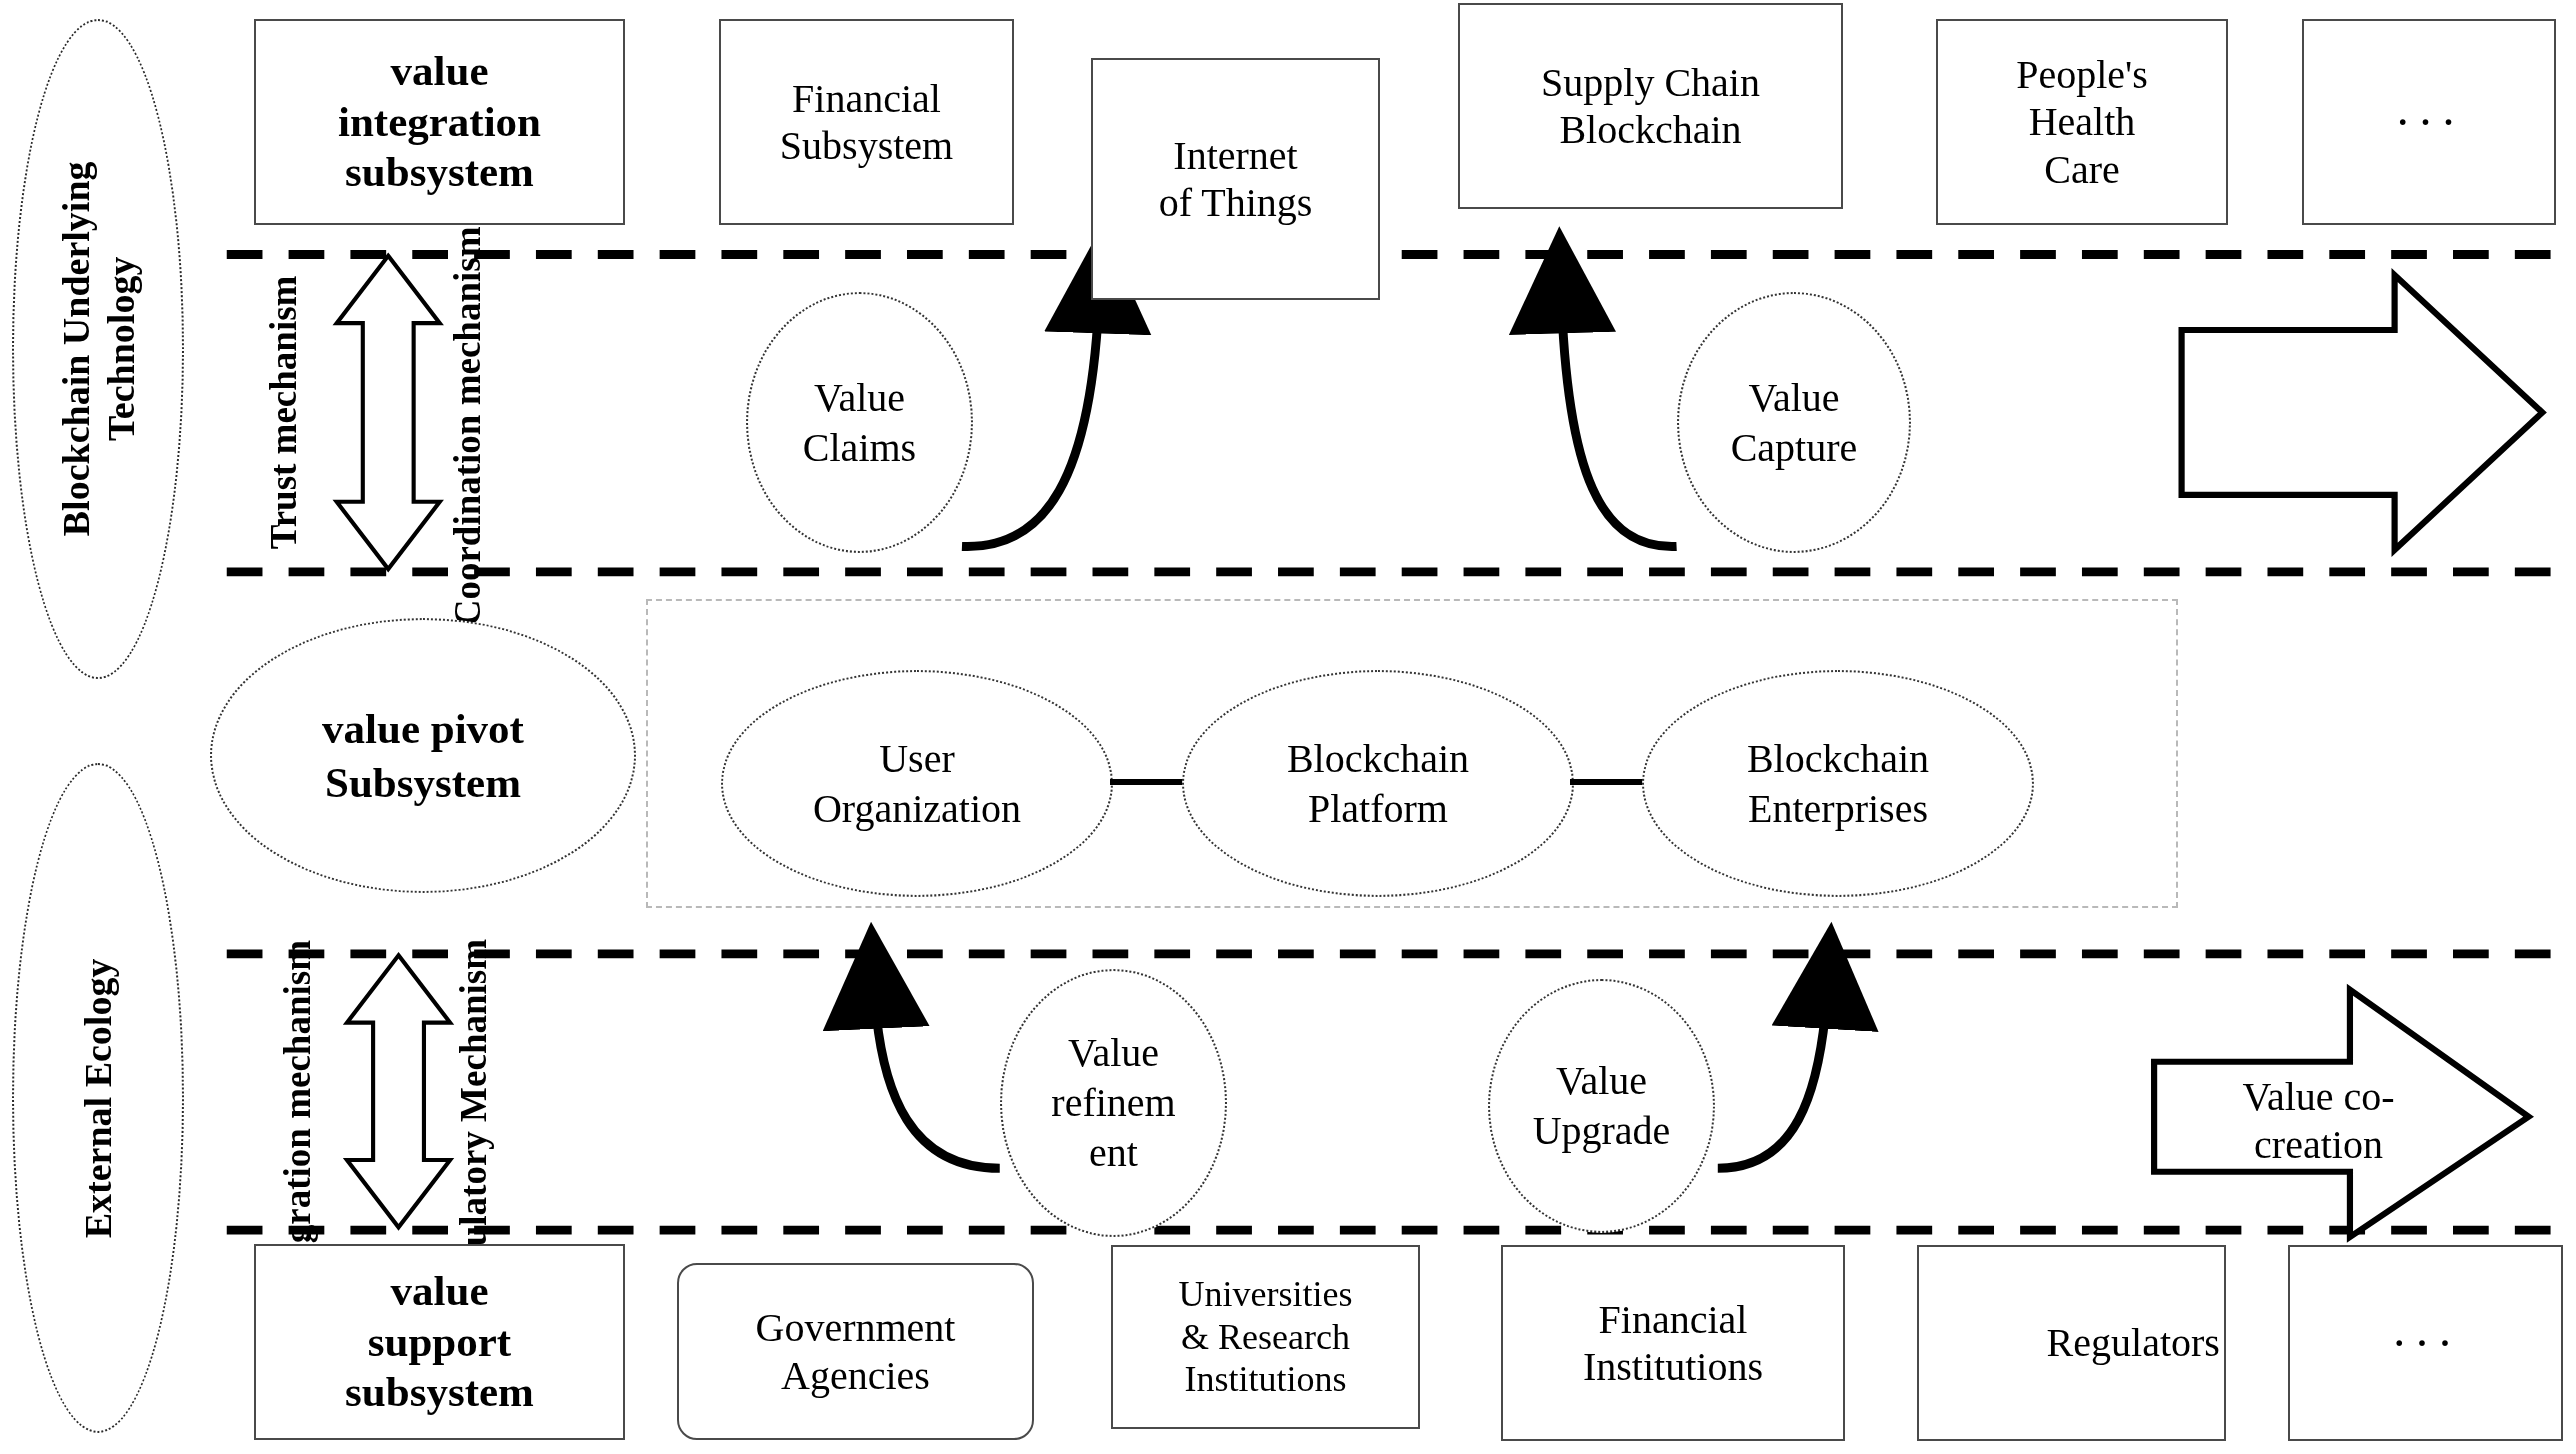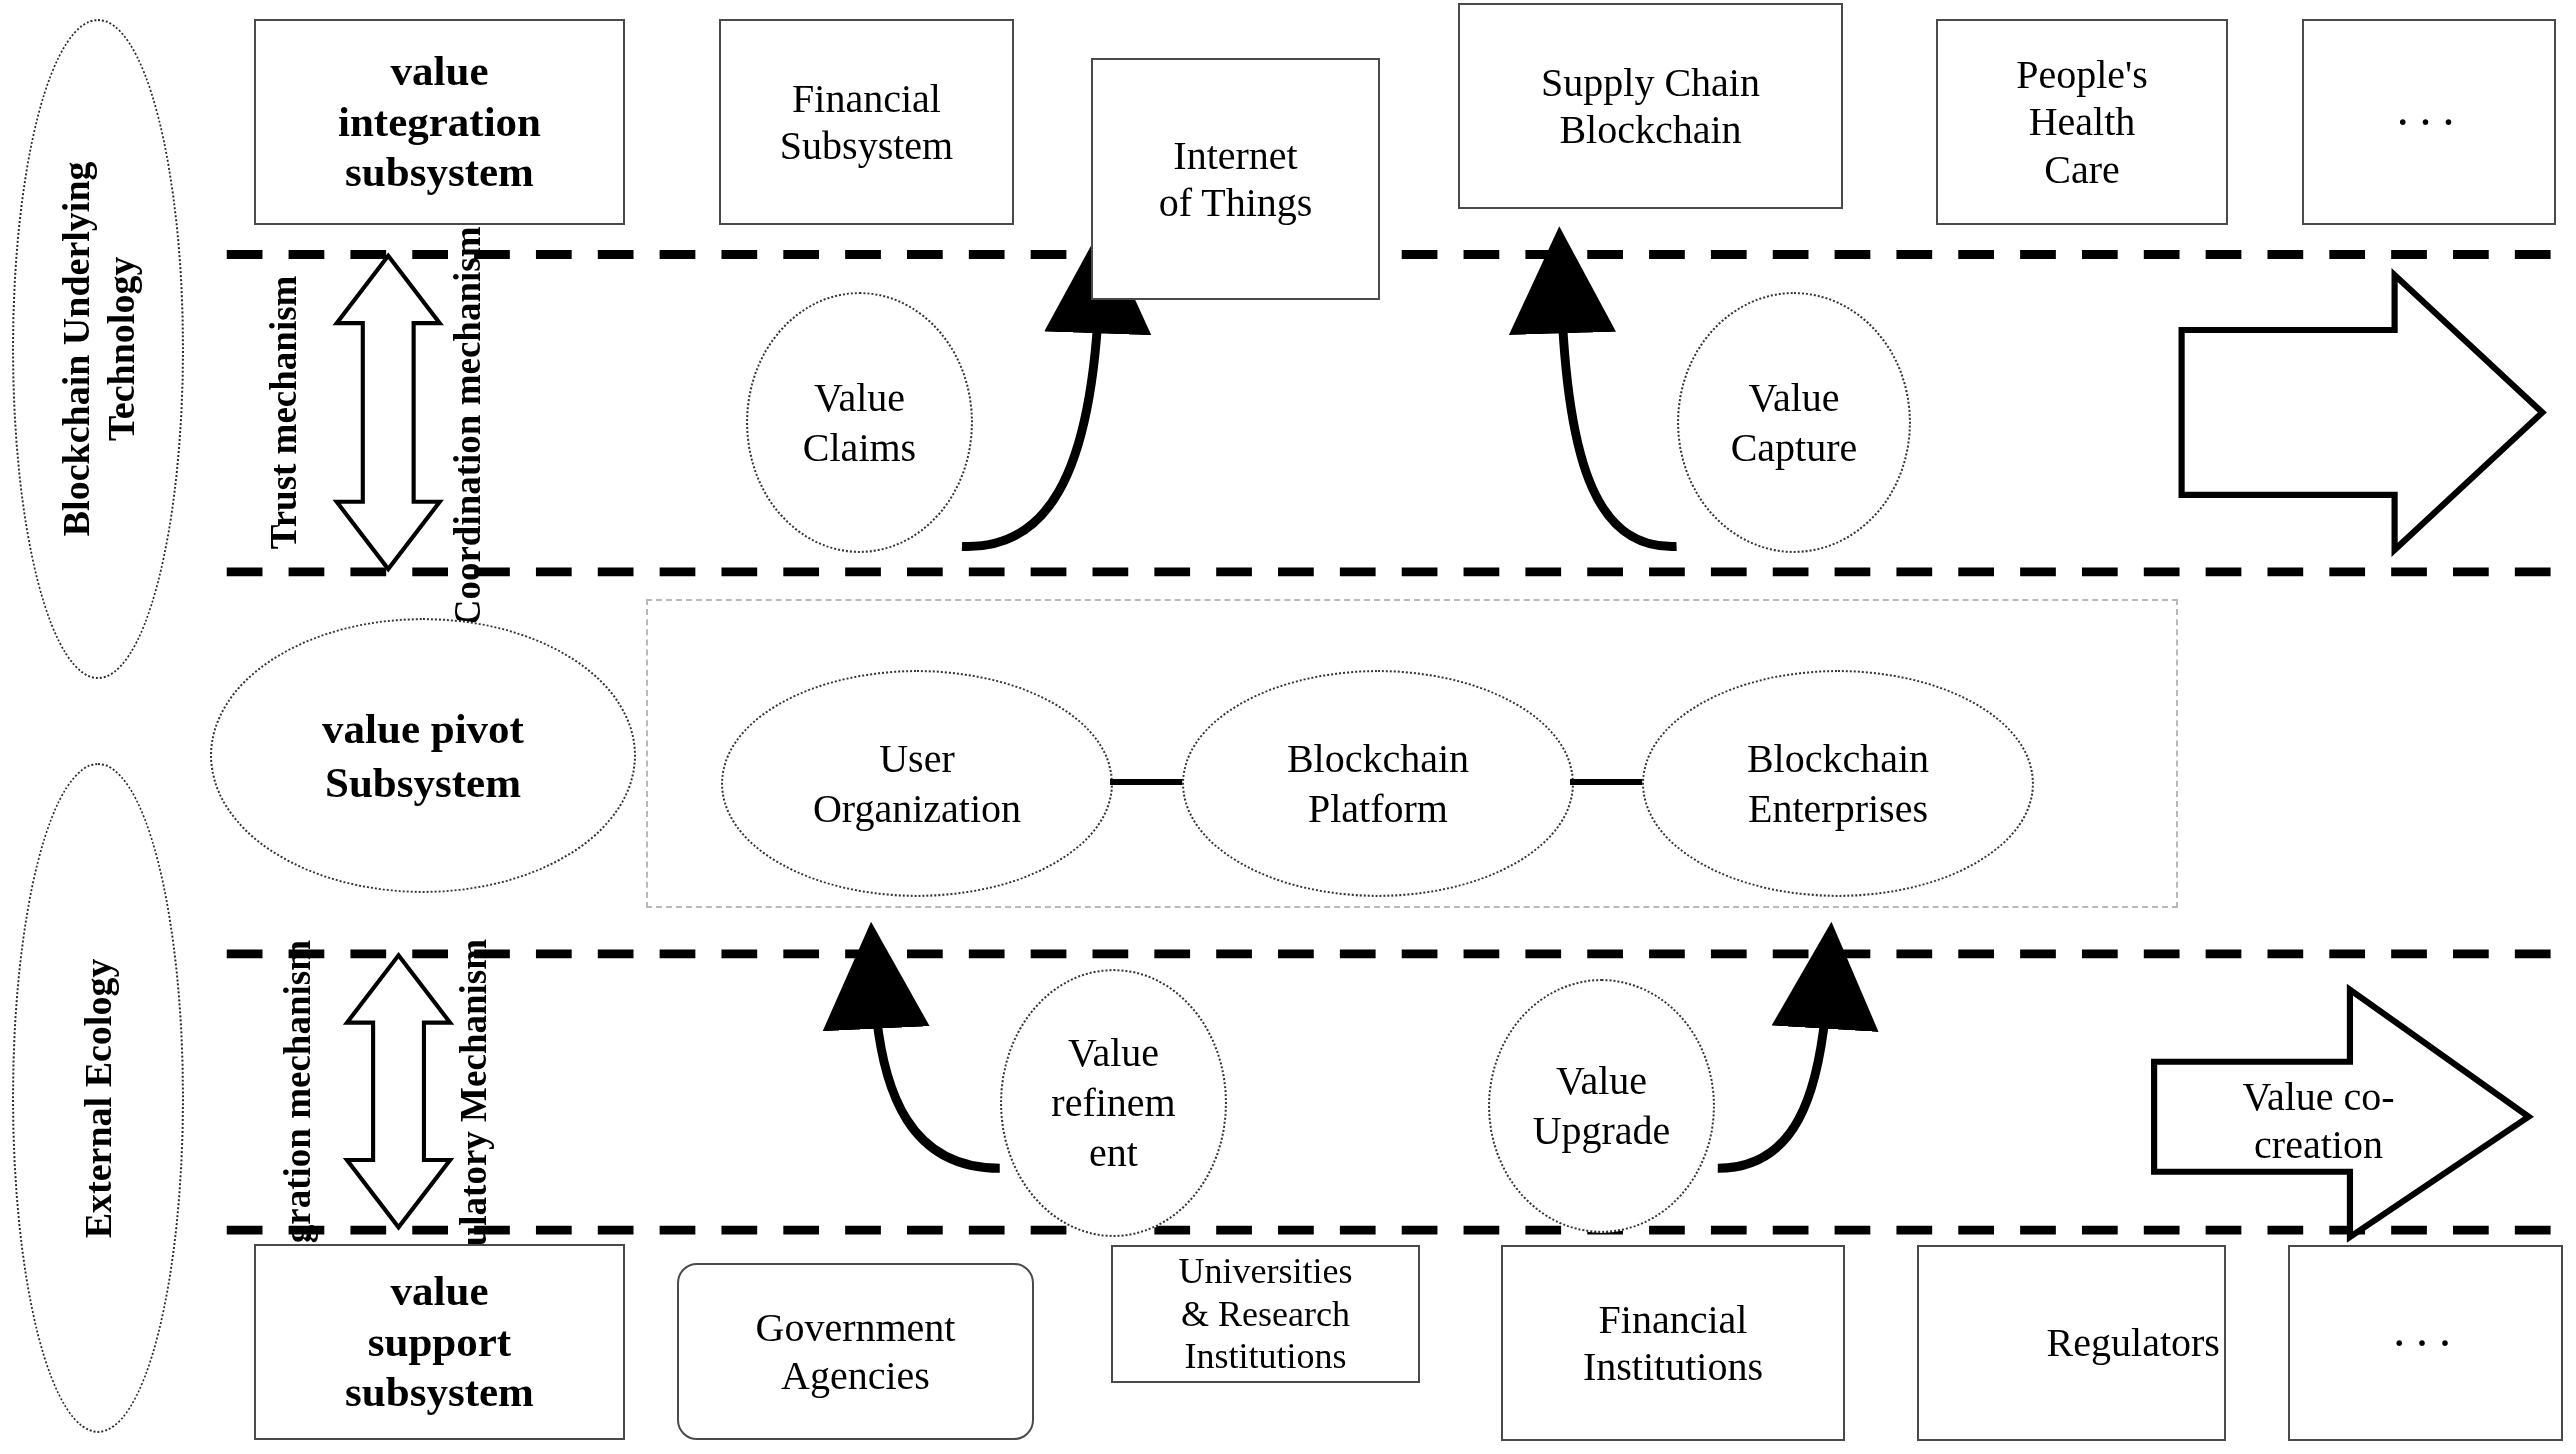--- a/index.html
+++ b/index.html
@@ -292,21 +292,21 @@
     </span>
   </div>
 
   <div class="node rbox f-md" style="left:677px;top:1263px;width:357px;height:177px;border-radius:20px;">
     <span class="txt">
       <span>Government</span><br>
       <span>Agencies</span>
     </span>
   </div>
 
-  <div class="node rbox f-sm" style="left:1111px;top:1245px;width:309px;height:138px;">
+  <div class="node rbox f-sm" style="left:1111px;top:1245px;width:309px;height:184px;">
     <span class="txt">
       <span>Universities</span><br>
       <span>&amp; Research</span><br>
       <span>Institutions</span>
     </span>
   </div>
 
   <div class="node rbox f-md" style="left:1501px;top:1245px;width:344px;height:196px;">
     <span class="txt">
       <span>Financial</span><br>

